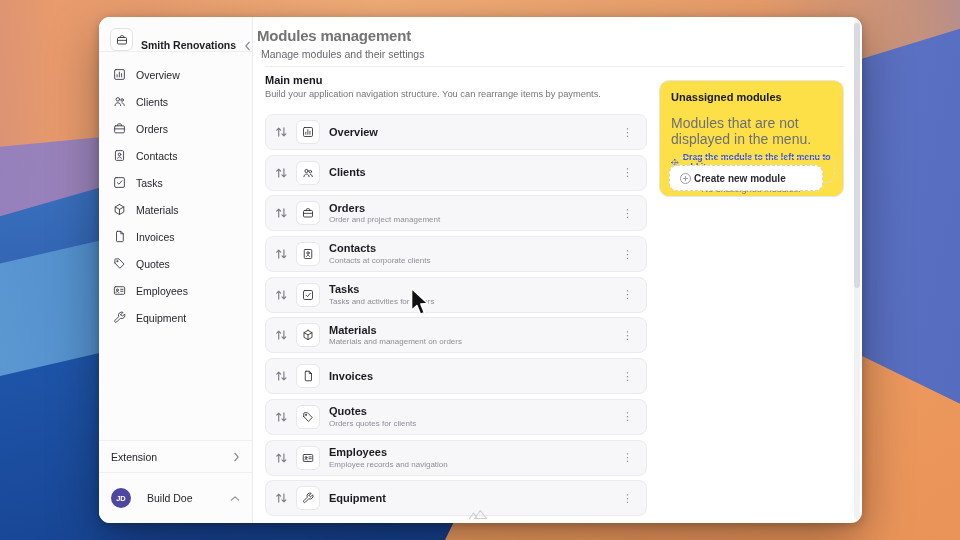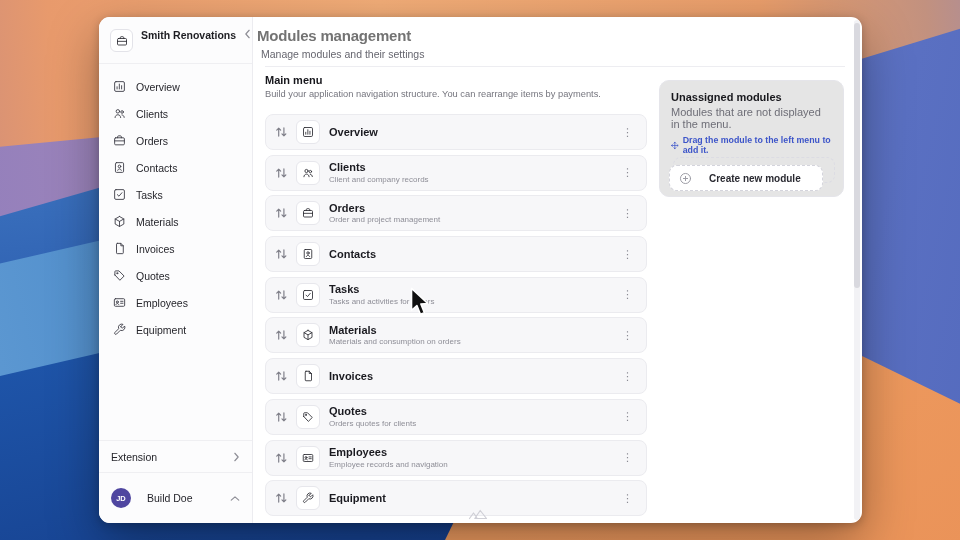--- a/index.html
+++ b/index.html
@@ -24,22 +24,22 @@
        background:linear-gradient(120deg,#ef9f63 0%,#e78b52 100%)}
 
   
   .window{position:absolute;left:99px;top:17px;width:763px;height:506px;background:#fff;
           border-radius:11px;box-shadow:0 18px 50px rgba(0,0,0,.35),0 2px 10px rgba(0,0,0,.22);
           display:flex;overflow:hidden}
 
   
   .sidebar{width:154px;flex:none;background:#fcfcfd;border-right:1px solid #ececf0;
            display:flex;flex-direction:column;box-sizing:border-box}
-  .side-head{height:34px;flex:none;display:flex;align-items:flex-start;gap:8px;
-             padding:12px 10px 0 11px;border-bottom:1px solid #efeff2}
+  .side-head{height:34px;flex:none;display:flex;align-items:flex-end;gap:8px;
+             padding:0 10px 0 11px;border-bottom:1px solid #efeff2}
   .logo-chip{width:21px;height:21px;flex:none;border:1px solid #e3e3e9;border-radius:6px;background:#fff;
              display:flex;align-items:center;justify-content:center;color:#2b2b31}
   .org{font-size:10.5px;font-weight:700;color:#1d1d22;flex:1;white-space:nowrap}
   .chev{color:#8e8e96;display:flex;align-items:center}
   .side-nav{padding:9px 8px 0 8px}
   .nav-item{height:27px;display:flex;align-items:center;gap:10px;padding:0 6px;border-radius:6px;cursor:default}
   .nic{width:13px;height:13px;color:#40404a;flex:none}
   .nlabel{font-size:10.5px;color:#26262c}
   .side-spacer{flex:1}
   .ext-row{border-top:1px solid #efeff2;height:31px;flex:none;display:flex;align-items:center;
@@ -64,30 +64,30 @@
   .drag{color:#7c7c86;width:13px;height:12px;margin-right:8px;flex:none;display:flex;align-items:center}
   .chip{width:22px;height:22px;background:#fff;border:1px solid #e7e7ec;border-radius:6px;flex:none;
         display:flex;align-items:center;justify-content:center;color:#2a2a31;margin-right:9px}
   .ic{width:12px;height:12px}
   .ctx{display:flex;flex-direction:column;flex:1;gap:1px;min-width:0}
   .ct{font-size:11px;font-weight:700;color:#1a1a20;line-height:1.15}
   .cd{font-size:8px;color:#8e8e97;line-height:1.2}
   .kebab{color:#8b8b94;font-size:11px;line-height:1;padding:2px 3px;flex:none}
 
   
-  .panel{position:absolute;left:406px;top:63px;width:185px;height:117px;background:#e5e5e5;
+  .panel{position:absolute;left:406px;top:63px;width:185px;height:117px;background:#fde047;
          border:1px solid #e5e5ea;border-radius:10px;box-sizing:border-box;padding:10px 11px}
   .p-title{font-size:11px;font-weight:700;color:#17171c}
-  .p-desc{font-size:11px;color:#6e6e77;margin-top:3px}
+  .p-desc{font-size:14px;color:#6e6e77;margin-top:12px}
   .p-hint{display:flex;align-items:center;gap:4px;margin-top:5px;font-size:8.8px;font-weight:600}
   .p-empty{font-size:9px;font-style:italic;color:#7d7d86;text-align:center;margin-top:12px}
   .dropzone{position:absolute;left:9px;right:8px;top:76px;height:32px}
   .dz-outer{position:absolute;left:4px;right:0;top:0;height:26px;border:1px dashed #dcdce3;border-radius:8px;box-sizing:border-box}
   .create-btn{position:absolute;left:0;top:8px;width:calc(100% - 12px);height:26px;background:#fff;
-              border:1px dashed #d4d4dc;border-radius:8px;display:flex;align-items:center;gap:17px;
+              border:1px dashed #d4d4dc;border-radius:8px;display:flex;align-items:center;gap:2px;
               padding:0 9px;box-sizing:border-box}
   .cb-label{font-size:10px;font-weight:600;color:#2a2a31}
 
   .mountain{position:absolute;left:215px;top:491px;color:#cfcfd6}
 
   
   .scroll-track{position:absolute;right:2px;top:3px;bottom:3px;width:6px;border-radius:3px;background:#f2f2f5}
   .scroll-thumb{position:absolute;right:2px;top:6px;width:6px;height:265px;border-radius:3px;background:#d9d9df}
 
   
@@ -346,21 +346,20 @@
               <use href="#icon-drag"></use>
             </svg>
     </span>
     <span class="chip">
       <svg class="ic">
               <use href="#icon-users"></use>
             </svg>
     </span>
     <span class="ctx">
       <span class="ct">Clients</span>
-      <span class="cd">Client and company records</span>
     </span>
     <span class="kebab">⋮</span>
   </div>
 
   <div class="card">
     <span class="drag">
       <svg width="13" height="12">
               <use href="#icon-drag"></use>
             </svg>
     </span>
@@ -382,20 +381,21 @@
               <use href="#icon-drag"></use>
             </svg>
     </span>
     <span class="chip">
       <svg class="ic">
               <use href="#icon-contact"></use>
             </svg>
     </span>
     <span class="ctx">
       <span class="ct">Contacts</span>
+      <span class="cd">Contacts at corporate clients</span>
     </span>
     <span class="kebab">⋮</span>
   </div>
 
   <div class="card">
     <span class="drag">
       <svg width="13" height="12">
               <use href="#icon-drag"></use>
             </svg>
     </span>
@@ -417,21 +417,21 @@
               <use href="#icon-drag"></use>
             </svg>
     </span>
     <span class="chip">
       <svg class="ic">
               <use href="#icon-package"></use>
             </svg>
     </span>
     <span class="ctx">
       <span class="ct">Materials</span>
-      <span class="cd">Materials and consumption on orders</span>
+      <span class="cd">Materials and management on orders</span>
     </span>
     <span class="kebab">⋮</span>
   </div>
 
   <div class="card">
     <span class="drag">
       <svg width="13" height="12">
               <use href="#icon-drag"></use>
             </svg>
     </span>

